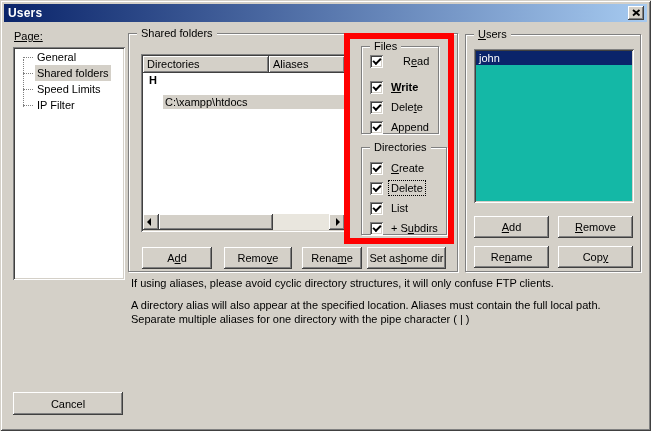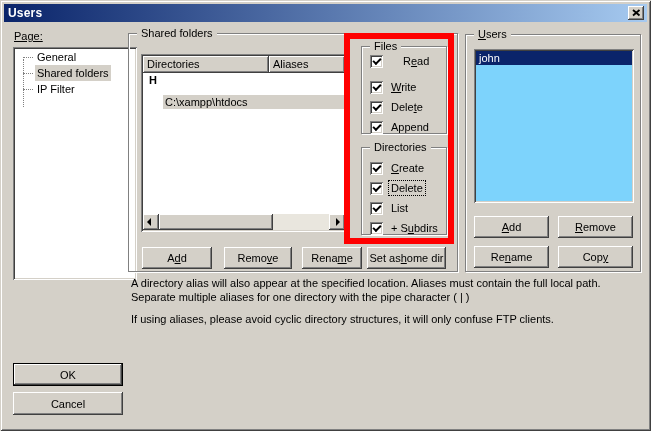--- a/index.html
+++ b/index.html
@@ -41,21 +41,21 @@
   .groupbox{
     position:absolute;border:1px solid #808080;
     box-shadow: 1px 1px 0 #fff, inset 1px 1px 0 #fff;
   }
   .groupbox>.glabel{
     position:absolute;top:-8px;left:8px;background:#d4d0c8;padding:0 4px;line-height:14px;
   }
   u{text-decoration:underline;}
   
   .page-label{position:absolute;left:14px;top:30px;text-decoration:underline;}
-  .tree{position:absolute;left:13px;top:47px;width:124px;height:233px;}
+  .tree{position:absolute;left:13px;top:47px;width:112px;height:233px;}
   .tree-inner{position:absolute;left:2px;top:2px;right:2px;bottom:2px;overflow:hidden;}
   .tree-vline{position:absolute;left:8px;top:10px;height:48px;border-left:1px dotted #808080;}
   .tree-item{position:relative;height:16px;line-height:16px;padding-left:20px;white-space:nowrap;cursor:default;}
   .tree-item::before{content:"";position:absolute;left:8px;top:8px;width:10px;border-top:1px dotted #808080;}
   .tree-item .tlabel{display:inline-block;padding:0 2px;}
   .tree-item.selected .tlabel{background:#d4d0c8;}
   
   .shared-group{left:128px;top:33px;width:330px;height:239px;}
   .listview{position:absolute;left:12px;top:20px;width:206px;height:178px;}
   .lv-inner{position:absolute;left:2px;top:2px;right:2px;bottom:2px;background:#fff;overflow:hidden;}
@@ -80,21 +80,21 @@
     border:4px solid transparent;border-right:4px solid #000;border-left:none;}
   .sb-btn.right::after{content:"";position:absolute;left:7px;top:4px;
     border:4px solid transparent;border-left:4px solid #000;border-right:none;}
   .sb-thumb{
     width:114px;height:16px;background:#d4d0c8;flex:none;
     box-shadow: inset -1px -1px 0 #404040, inset 1px 1px 0 #fff,
                 inset -2px -2px 0 #808080, inset 2px 2px 0 #d4d0c8;
   }
   .sb-track-rest{flex:1;}
   
-  .files-group{left:232px;top:12px;width:86px;height:88px;}
+  .files-group{left:232px;top:12px;width:78px;height:88px;}
   .dirs-group{left:232px;top:113px;width:86px;height:88px;}
   .cb-row{position:absolute;left:8px;display:flex;align-items:center;height:14px;}
   .cbbox{
     position:relative;width:13px;height:13px;background:#fff;flex:none;
     box-shadow: inset 1px 1px 0 #808080, inset -1px -1px 0 #fff,
                 inset 2px 2px 0 #404040, inset -2px -2px 0 #d4d0c8;
   }
   .cbbox.checked::after{
     content:"";position:absolute;left:3px;top:3px;width:6px;height:3px;
     border-left:2px solid #000;border-bottom:2px solid #000;transform:rotate(-45deg);
@@ -102,21 +102,21 @@
   .cb-label{margin-left:6px;padding:1px 2px;white-space:nowrap;}
   .cb-label.focused{outline:1px dotted #000;}
   
   .annotation-rect{
     position:absolute;left:344px;top:33px;width:110px;height:211px;
     border:6px solid #ff0000;z-index:20;pointer-events:none;
   }
   
   .users-group{left:465px;top:34px;width:176px;height:238px;}
   .users-list{position:absolute;left:8px;top:14px;width:160px;height:154px;}
-  .ul-inner{position:absolute;left:2px;top:2px;right:2px;bottom:2px;background:#7dd3fc;overflow:hidden;}
+  .ul-inner{position:absolute;left:2px;top:2px;right:2px;bottom:2px;background:#14b8a6;overflow:hidden;}
   .user-row{height:14px;line-height:14px;padding-left:3px;}
   .user-row.selected{background:#0a246a;color:#fff;}
   
   .notes{position:absolute;left:131px;top:276px;width:507px;line-height:14px;}
   .notes p{margin:0 0 8px 0;}
   .ok-btn{left:13px;top:363px;width:110px;height:23px;}
   .cancel-btn{left:13px;top:392px;width:110px;height:23px;}
 </style>
 </head>
 <body>
@@ -136,20 +136,23 @@
   <div class="tree sunken">
     <div class="tree-inner">
       <div class="tree-vline"></div>
       <div class="tree-item">
         <span class="tlabel">General</span>
       </div>
       <div class="tree-item selected">
         <span class="tlabel">Shared folders</span>
       </div>
       <div class="tree-item">
+        <span class="tlabel">Speed Limits</span>
+      </div>
+      <div class="tree-item">
         <span class="tlabel">IP Filter</span>
       </div>
     </div>
   </div>
 
   <div class="groupbox shared-group">
     <span class="glabel">Shared folders</span>
 
     <div class="listview sunken">
       <div class="lv-inner">
@@ -174,21 +177,21 @@
     <button class="btn" style="left:95px;top:213px;width:68px;height:22px;">Remo<u>v</u>e</button>
     <button class="btn" style="left:173px;top:213px;width:60px;height:22px;">Rena<u>m</u>e</button>
     <button class="btn" style="left:238px;top:213px;width:79px;height:22px;">Set as <u>h</u>ome dir</button>
 
     <div class="groupbox files-group">
       <span class="glabel">Files</span>
       <div class="cb-row" style="top:7px;gap:12px;">
         <span class="cbbox checked"></span>
         <span class="cb-label">R<u>e</u>ad</span>
       </div>
-      <div class="cb-row" style="top:33px;">
+      <div class="cb-row" style="top:33px;font-weight:bold;">
         <span class="cbbox checked"></span>
         <span class="cb-label"><u>W</u>rite</span>
       </div>
       <div class="cb-row" style="top:53px;">
         <span class="cbbox checked"></span>
         <span class="cb-label">Dele<u>t</u>e</span>
       </div>
       <div class="cb-row" style="top:73px;align-items:flex-end;">
         <span class="cbbox checked"></span>
         <span class="cb-label">Append</span>
@@ -227,20 +230,19 @@
         </div>
       </div>
     </div>
     <button class="btn" style="left:8px;top:181px;width:75px;height:22px;"><u>A</u>dd</button>
     <button class="btn" style="left:92px;top:181px;width:75px;height:22px;"><u>R</u>emove</button>
     <button class="btn" style="left:8px;top:211px;width:75px;height:22px;">Re<u>n</u>ame</button>
     <button class="btn" style="left:92px;top:211px;width:75px;height:22px;">Cop<u>y</u></button>
   </div>
 
   <div class="notes">
+    <p>If using aliases, please avoid cyclic directory structures, it will only confuse FTP clients.</p>
     <p>A directory alias will also appear at the specified location. Aliases must contain the full local path. Separate multiple aliases for one directory with the pipe character ( | )</p>
-    <p>If using aliases, please avoid cyclic directory structures, it will only confuse FTP clients.</p>
-  </div>
-
-  <button class="btn default ok-btn">OK</button>
+  </div>
+
   <button class="btn cancel-btn">Cancel</button>
 
 </div>
 
 </body></html>

